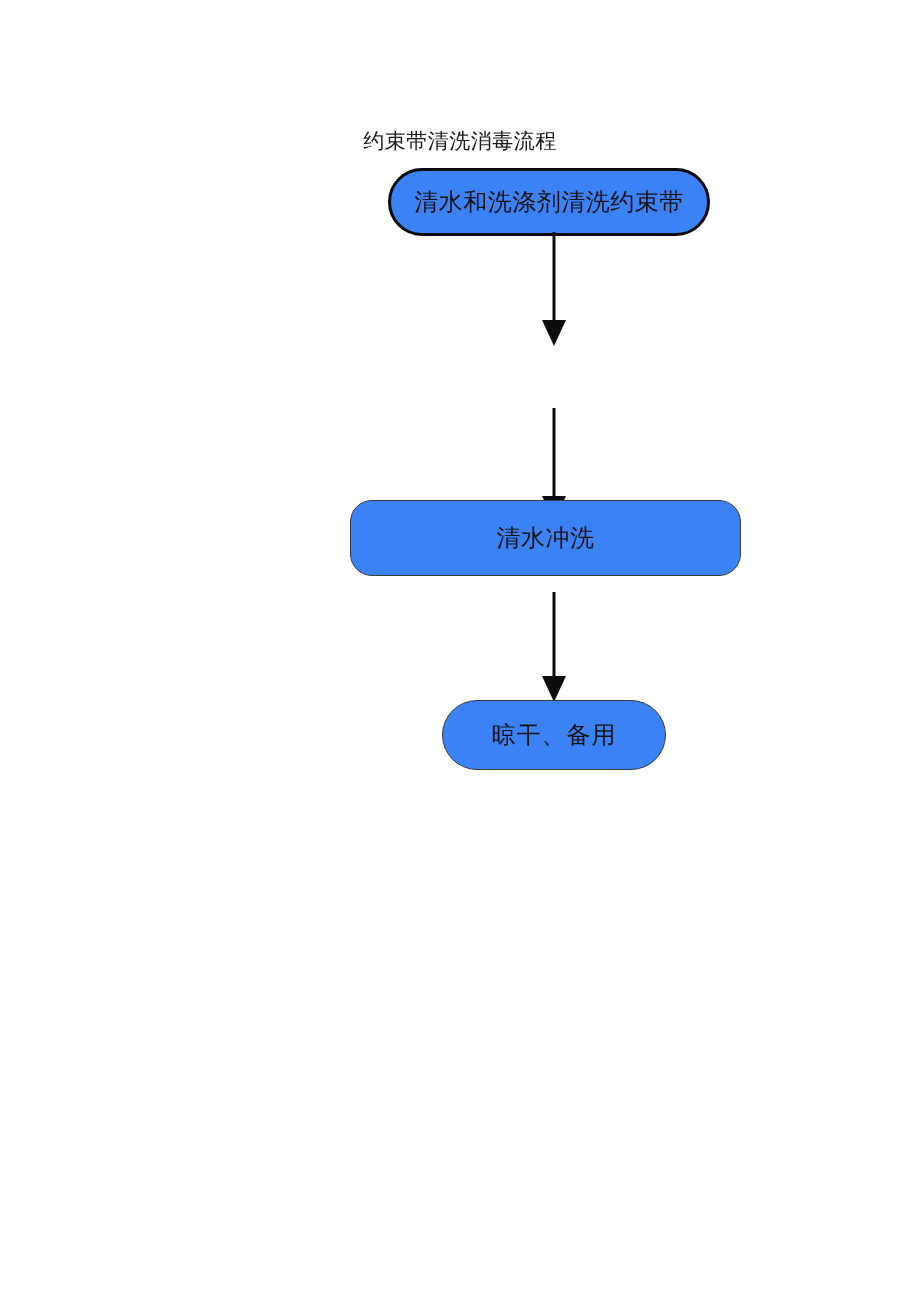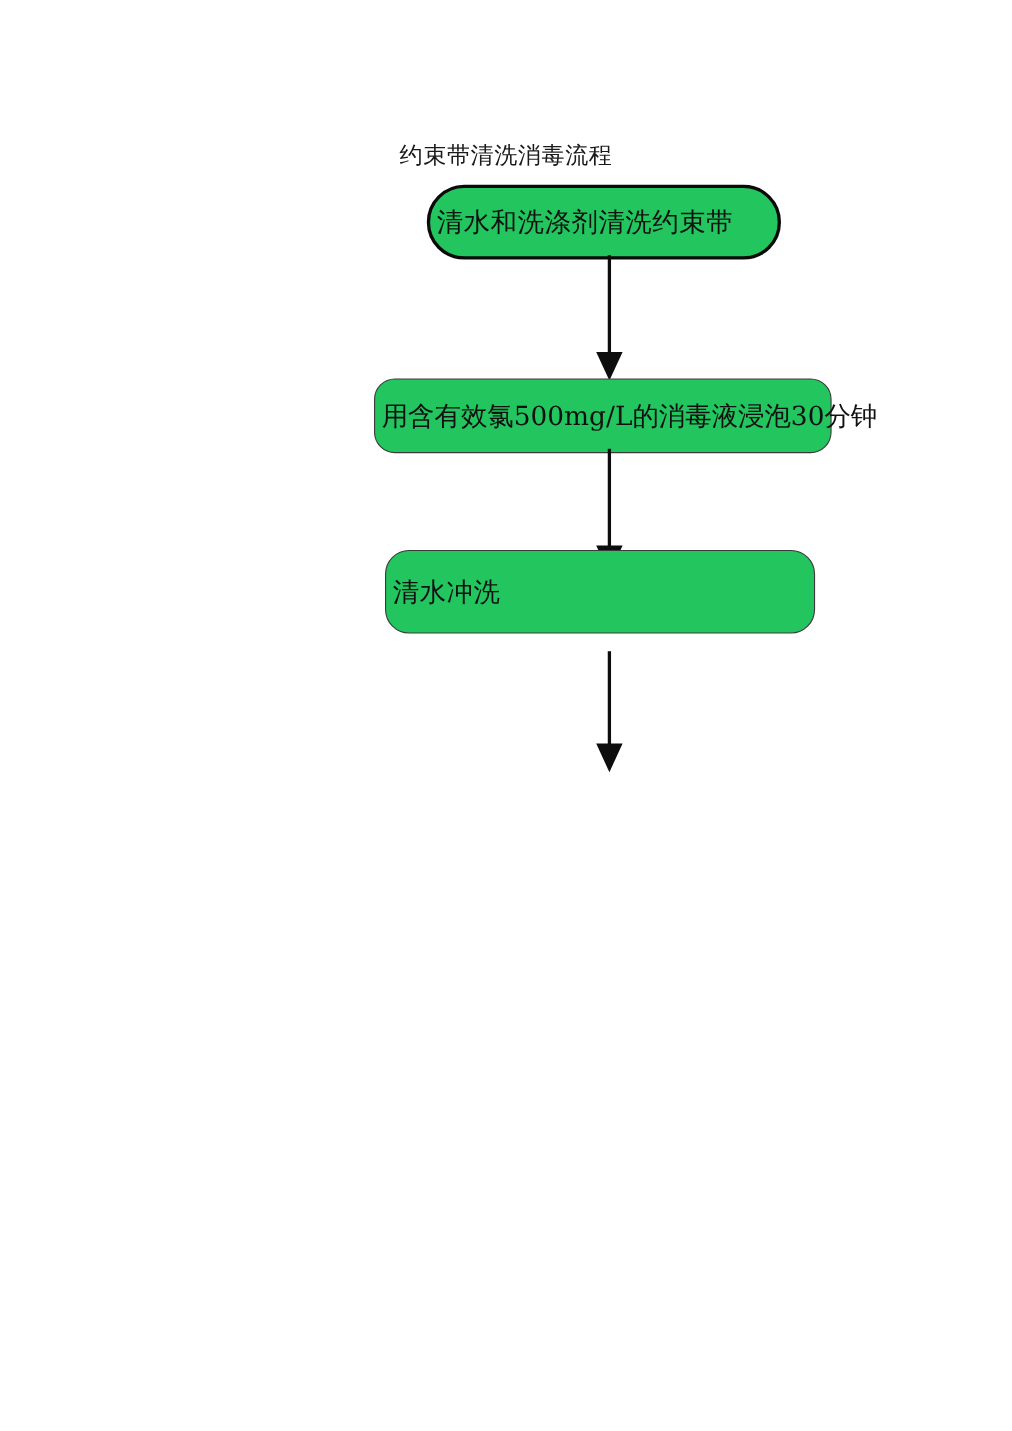--- a/index.html
+++ b/index.html
@@ -32,23 +32,24 @@
     font-size: 21px;
     line-height: 30px;
     color: #1a1a1a;
     letter-spacing: 0.5px;
     white-space: nowrap;
   }
 
   .node {
     position: absolute;
     box-sizing: border-box;
-    background: #22c55e;
+    background: #3b82f6;
     display: flex;
     align-items: center;
+    justify-content: center;
     text-align: center;
     color: #111111;
     white-space: nowrap;
   }
 
   
   .node-start {
     left: 388px;
     top: 168px;
     width: 322px;
@@ -125,32 +126,32 @@
 
   <div class="node node-start">
     <span class="node-label">清水和洗涤剂清洗约束带</span>
   </div>
 
   <svg class="connector conn-1" viewBox="0 0 52 116" width="52" height="116">
     <line class="conn-line" x1="26" y1="0" x2="26" y2="92"></line>
     <polygon class="conn-head" points="26,114 14,88 38,88"></polygon>
   </svg>
 
-  <div class="node node-soak">
-    <span class="node-label">用含有效氯500mg/L的消毒液浸泡30分钟</span>
-  </div>
 
   <svg class="connector conn-2" viewBox="0 0 52 116" width="52" height="116">
     <line class="conn-line" x1="26" y1="0" x2="26" y2="92"></line>
     <polygon class="conn-head" points="26,114 14,88 38,88"></polygon>
   </svg>
 
   <div class="node node-rinse">
     <span class="node-label">清水冲洗</span>
   </div>
 
   <svg class="connector conn-3" viewBox="0 0 52 112" width="52" height="112">
     <line class="conn-line" x1="26" y1="0" x2="26" y2="88"></line>
     <polygon class="conn-head" points="26,110 14,84 38,84"></polygon>
   </svg>
 
+  <div class="node node-dry">
+    <span class="node-label">晾干、备用</span>
+  </div>
 
 </div>
 
 </body></html>

